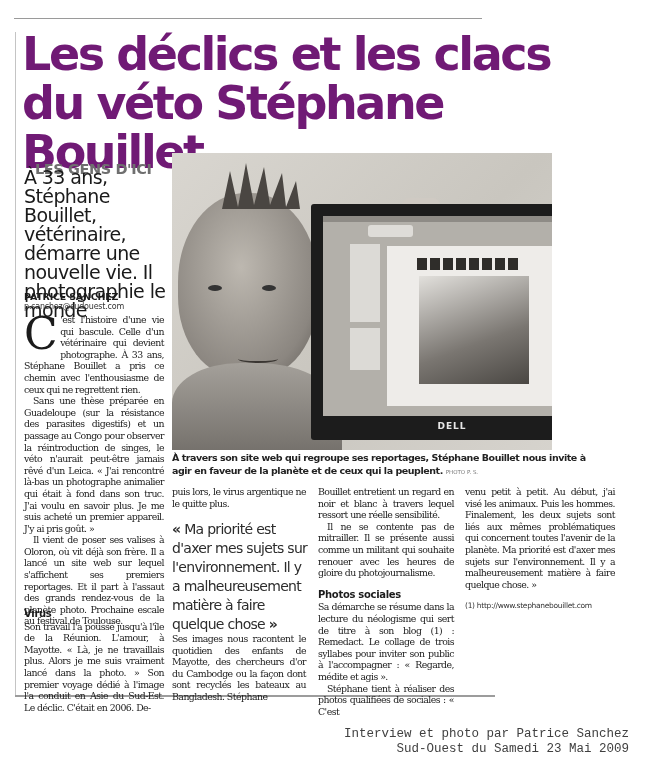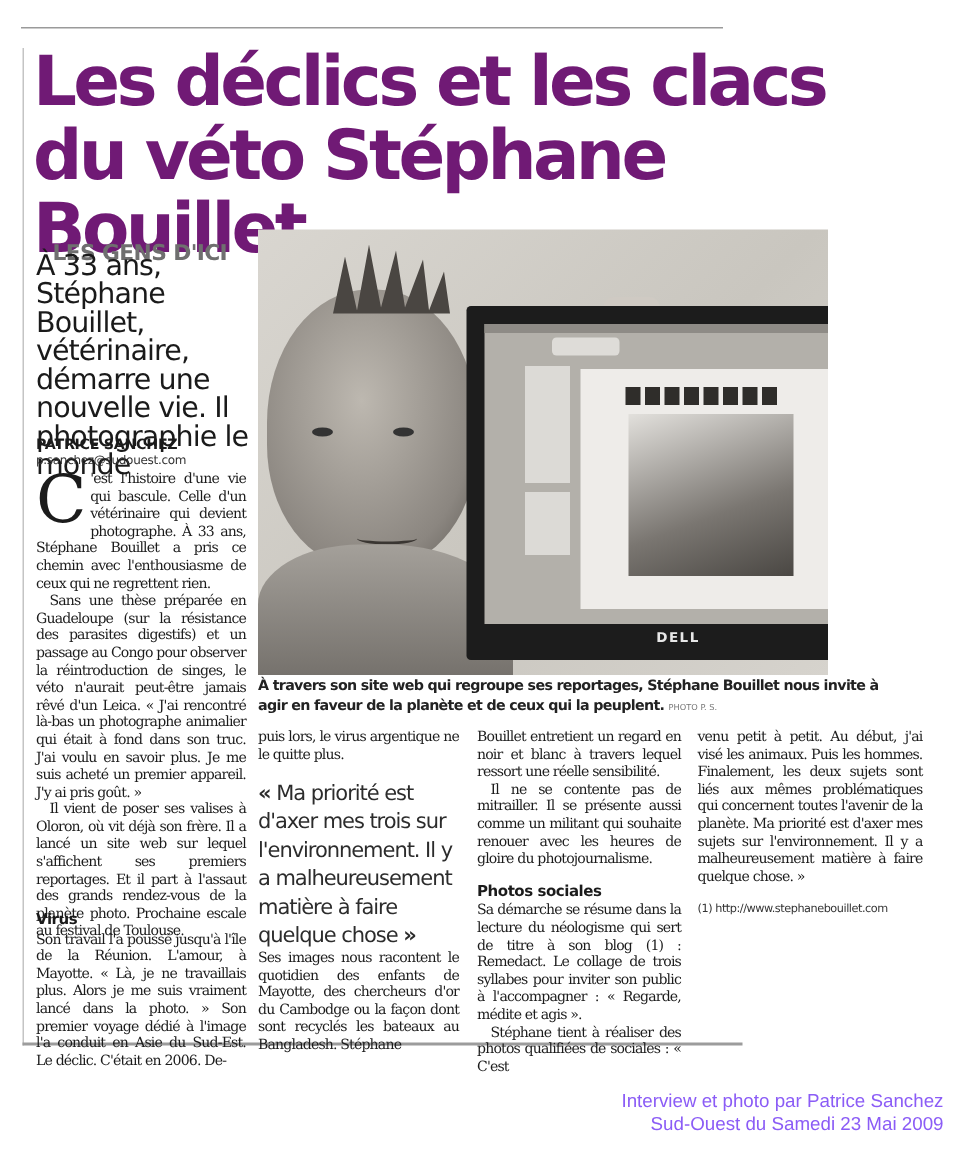--- a/index.html
+++ b/index.html
@@ -40,21 +40,21 @@
   .monitor .screen .side1 { position:absolute; left:27px; top:28px; width:30px; height:78px; background:#dcdad6; }
   .monitor .screen .side2 { position:absolute; left:27px; top:112px; width:30px; height:42px; background:#dcdad6; }
   .monitor .screen .main { position:absolute; left:64px; top:30px; width:168px; height:160px; background:#eeece9; }
   .monitor .screen .thumbs { position:absolute; left:30px; top:12px; display:flex; gap:3px; }
   .monitor .screen .thumbs span { width:10px; height:12px; background:#2f2d2a; display:block; }
   .monitor .screen .bigphoto { position:absolute; left:32px; top:30px; width:110px; height:108px; background:linear-gradient(160deg,#e2e0dc,#7a7671 60%,#4a4743); }
   .monitor .brand { position:absolute; left:0; width:100%; top:217px; text-align:center; color:#e7e7e7; font-family:"DejaVu Sans", sans-serif; font-size:9px; font-weight:bold; letter-spacing:1px; }
   .hand { position:absolute; left:230px; top:45px; width:38px; height:14px; background:#cfcac3; border-radius:8px; }
   .caption { position:absolute; left:172px; top:452px; width:430px; margin:0; font-family:"DejaVu Sans", sans-serif; font-weight:bold; font-size:9.5px; line-height:12.5px; letter-spacing:-0.45px; color:#222; }
   .caption .credit { font-weight:normal; font-size:5.5px; color:#777; letter-spacing:0; }
-  .source { position:absolute; right:22px; top:727px; text-align:right; font-family:Liberation Sans, sans-serif; font-size:12.5px; line-height:15px; color:#8b5cf6; }
+  .source { position:absolute; right:22px; top:727px; text-align:right; font-family:Liberation Mono, monospace; font-size:12.5px; line-height:15px; color:#404040; }
   .source div { white-space:nowrap; }
 </style>
 </head>
 <body>
 
 <div class="top-rule"></div>
 <div class="left-rule"></div>
 <div class="bottom-rule"></div>
 
 <h1 class="headline">
@@ -118,21 +118,21 @@
   <span>À travers son site web qui regroupe ses reportages, Stéphane Bouillet nous invite à agir en faveur de la planète et de ceux qui la peuplent.</span>
   <span class="credit">PHOTO P. S.</span>
 </p>
 
 <div class="col col2">
   <p class="noindent">puis lors, le virus argentique ne le quitte plus.</p>
 </div>
 
 <p class="pullquote">
   <span class="q">«</span>
-  <span>Ma priorité est d'axer mes trois sur l'environnement. Il y a malheureusement matière à faire quelque chose</span>
+  <span>Ma priorité est d'axer mes sujets sur l'environnement. Il y a malheureusement matière à faire quelque chose</span>
   <span class="q">»</span>
 </p>
 
 <div class="col col2b">
   <p class="noindent">Ses images nous racontent le quotidien des enfants de Mayotte, des chercheurs d'or du Cambodge ou la façon dont sont recyclés les bateaux au Bangladesh. Stéphane</p>
 </div>
 
 <div class="col col3">
   <p class="noindent">Bouillet entretient un regard en noir et blanc à travers lequel ressort une réelle sensibilité.</p>
   <p>Il ne se contente pas de mitrailler. Il se présente aussi comme un militant qui souhaite renouer avec les heures de gloire du photojournalisme.</p>

